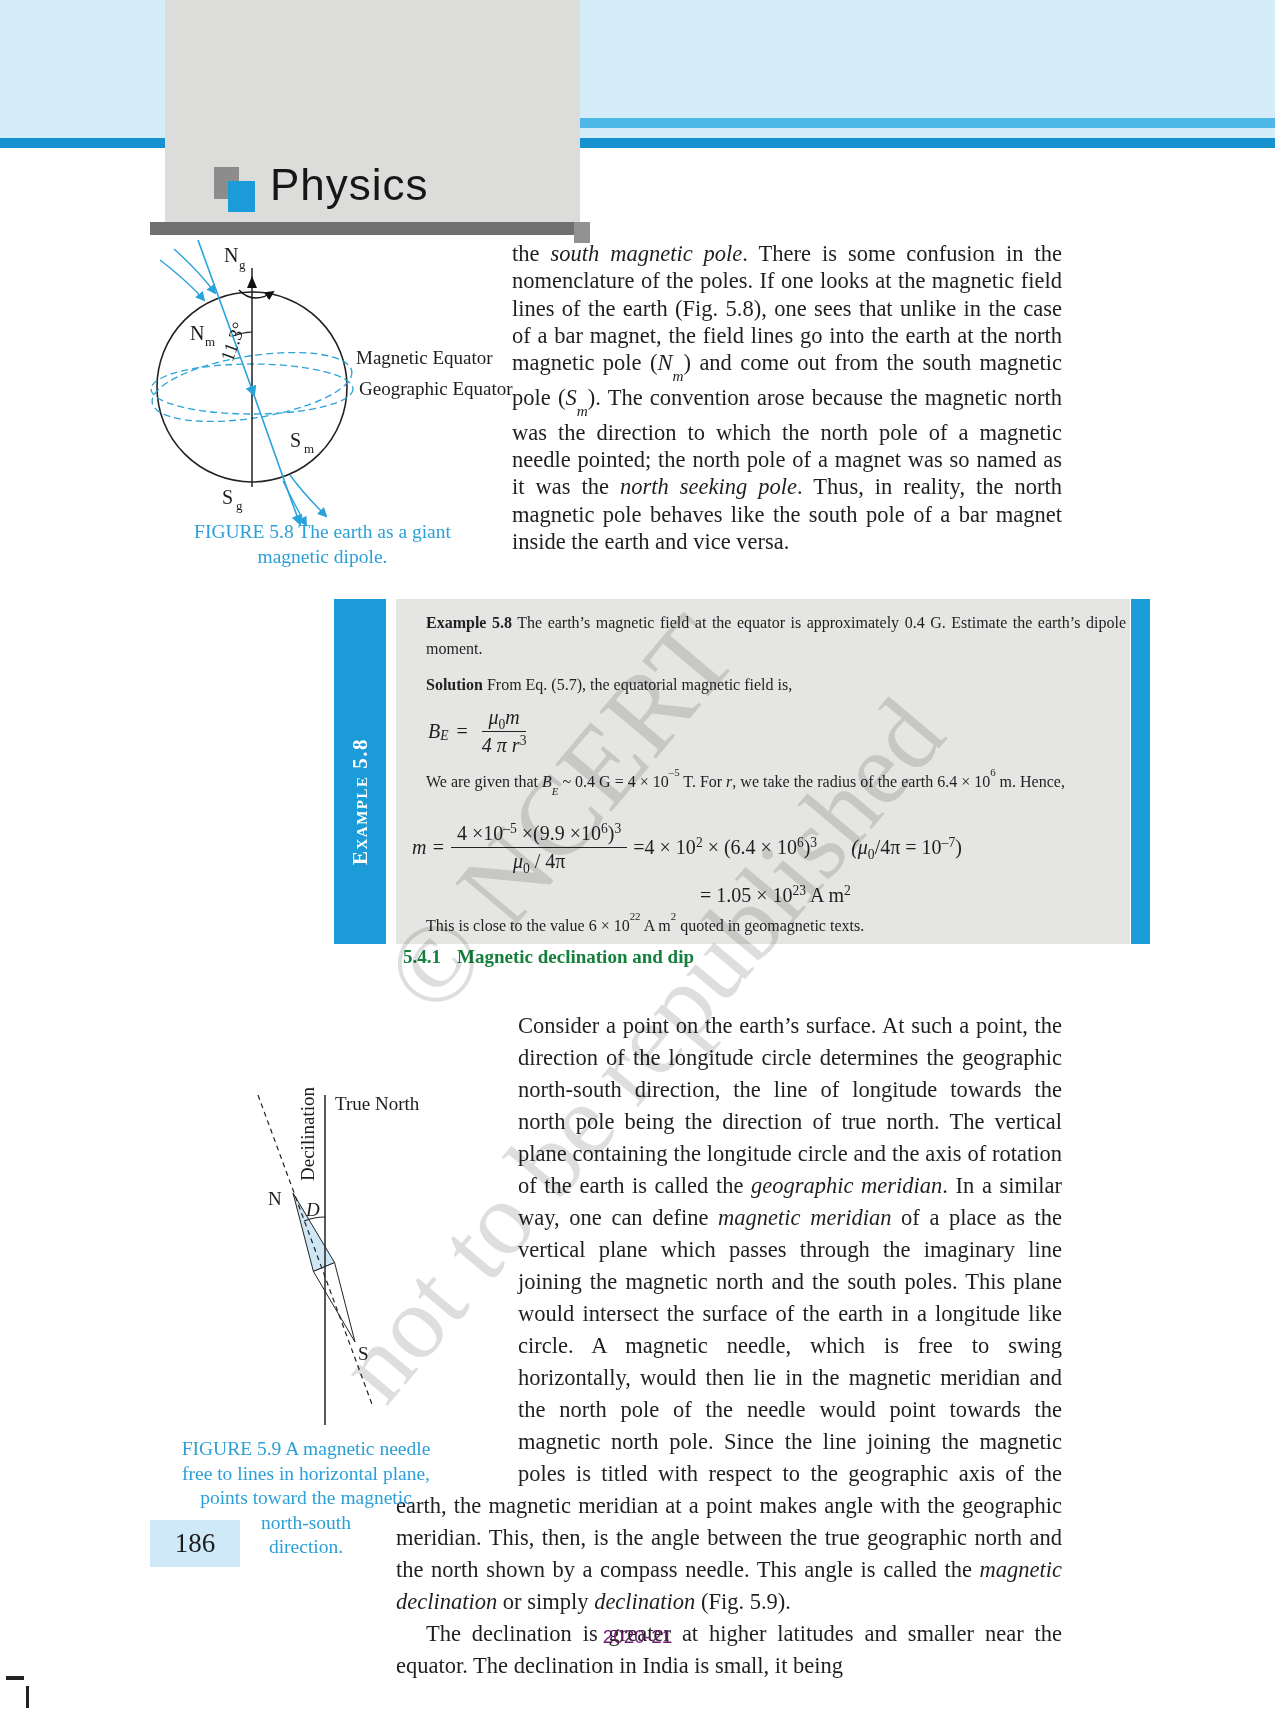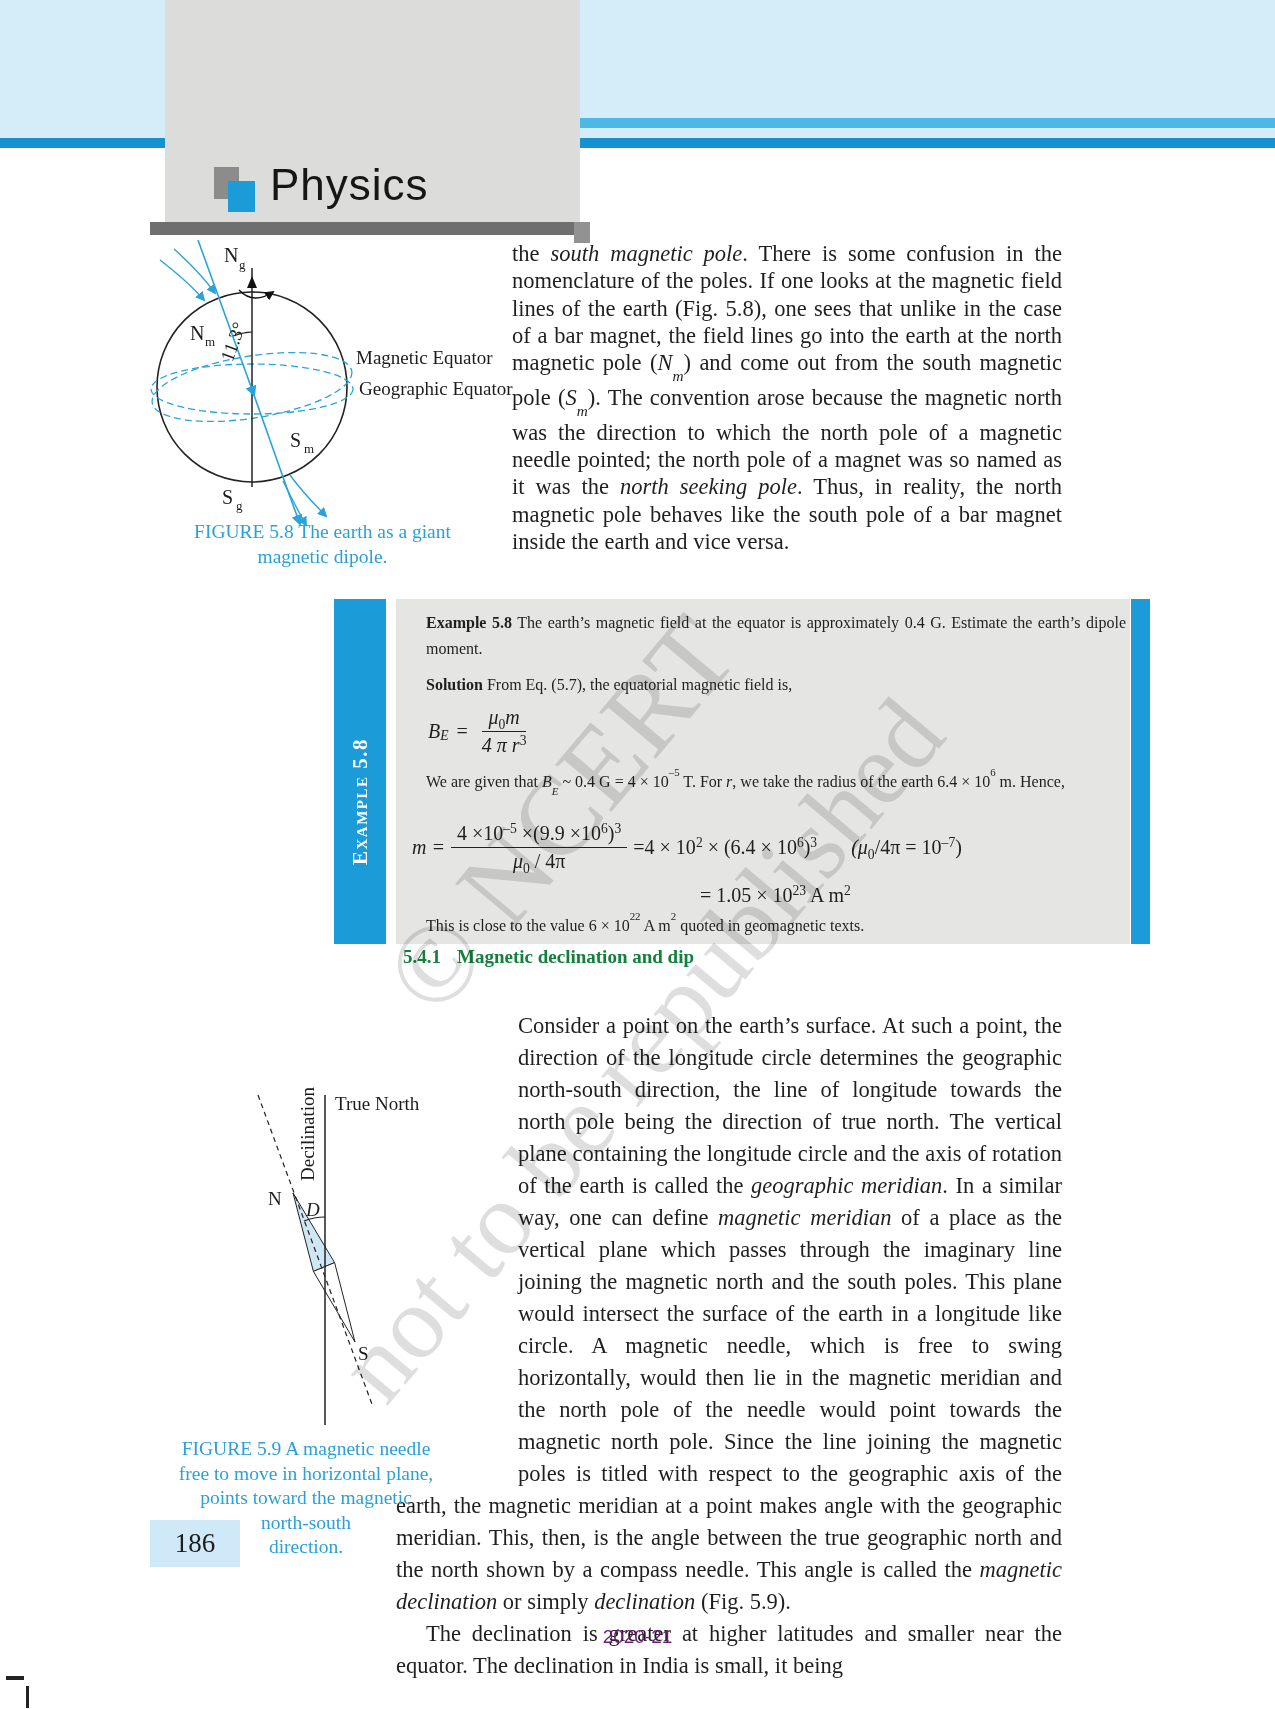--- a/index.html
+++ b/index.html
@@ -214,21 +214,21 @@
 
     <text x="105" y="40" font-size="19">True North</text>
     <text x="84" y="64" font-size="19" text-anchor="middle" transform="rotate(-90 84 64)">Decilination</text>
     <text x="38" y="135" font-size="19">N</text>
     <text x="76" y="146" font-size="19" font-style="italic">D</text>
     <text x="128" y="290" font-size="19">S</text>
   </svg>
 
   <div class="abs cap cap59">
     <b>FIGURE 5.9</b><span> A magnetic needle</span><br>
-    <span>free to move in horizontal plane,</span><br>
+    <span>free to lines in horizontal plane,</span><br>
     <span>points toward the magnetic</span><br>
     <span>north-south</span><br>
     <span>direction.</span>
   </div>
 
   <div class="abs badge">186</div>
 
   <div class="abs footer">2020-21</div>
 
   <div class="abs wm wm1">© NCERT</div>

